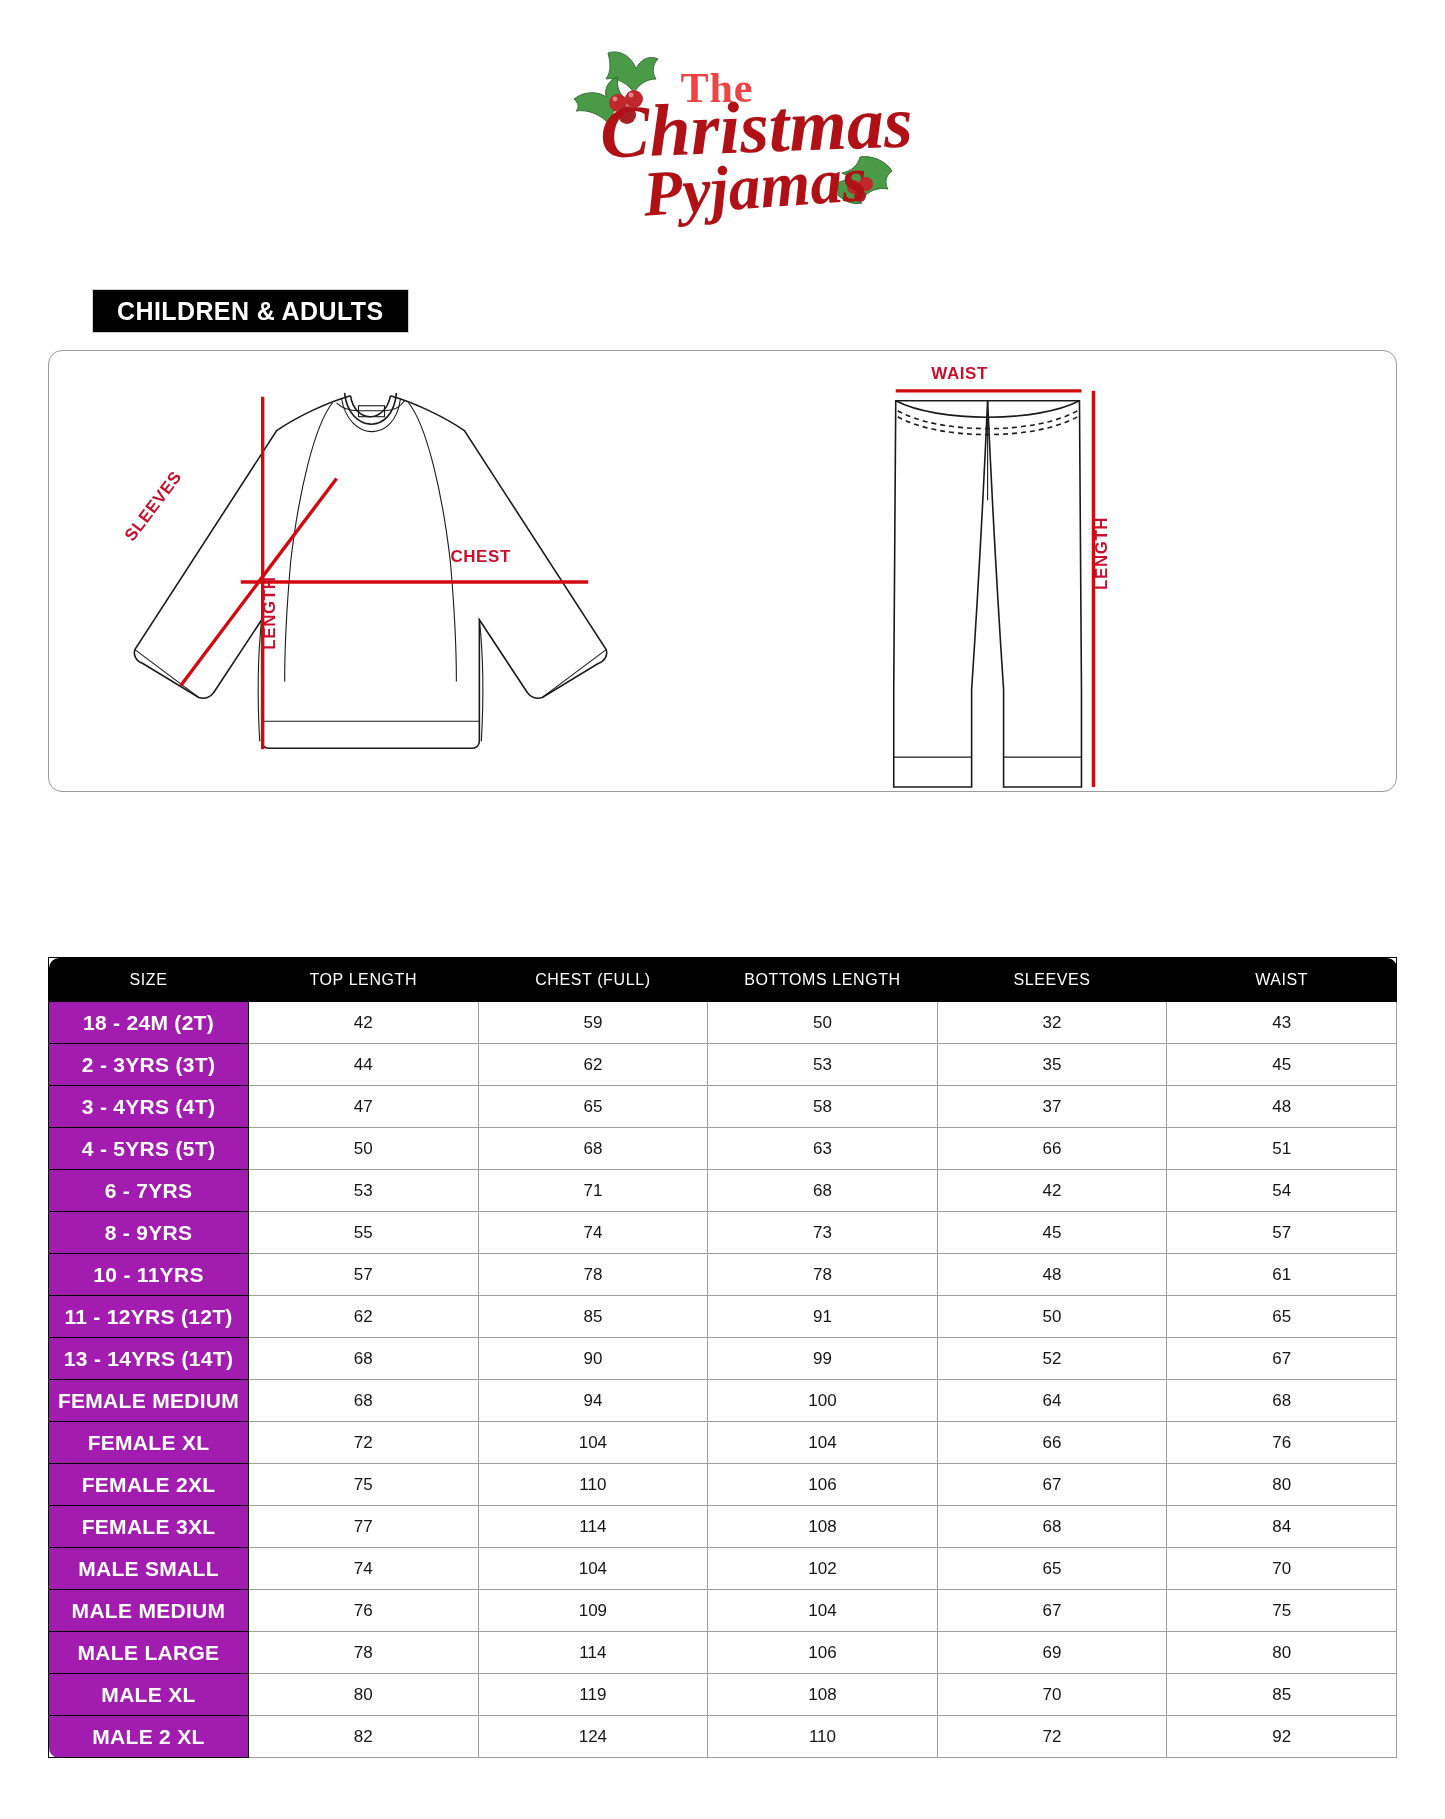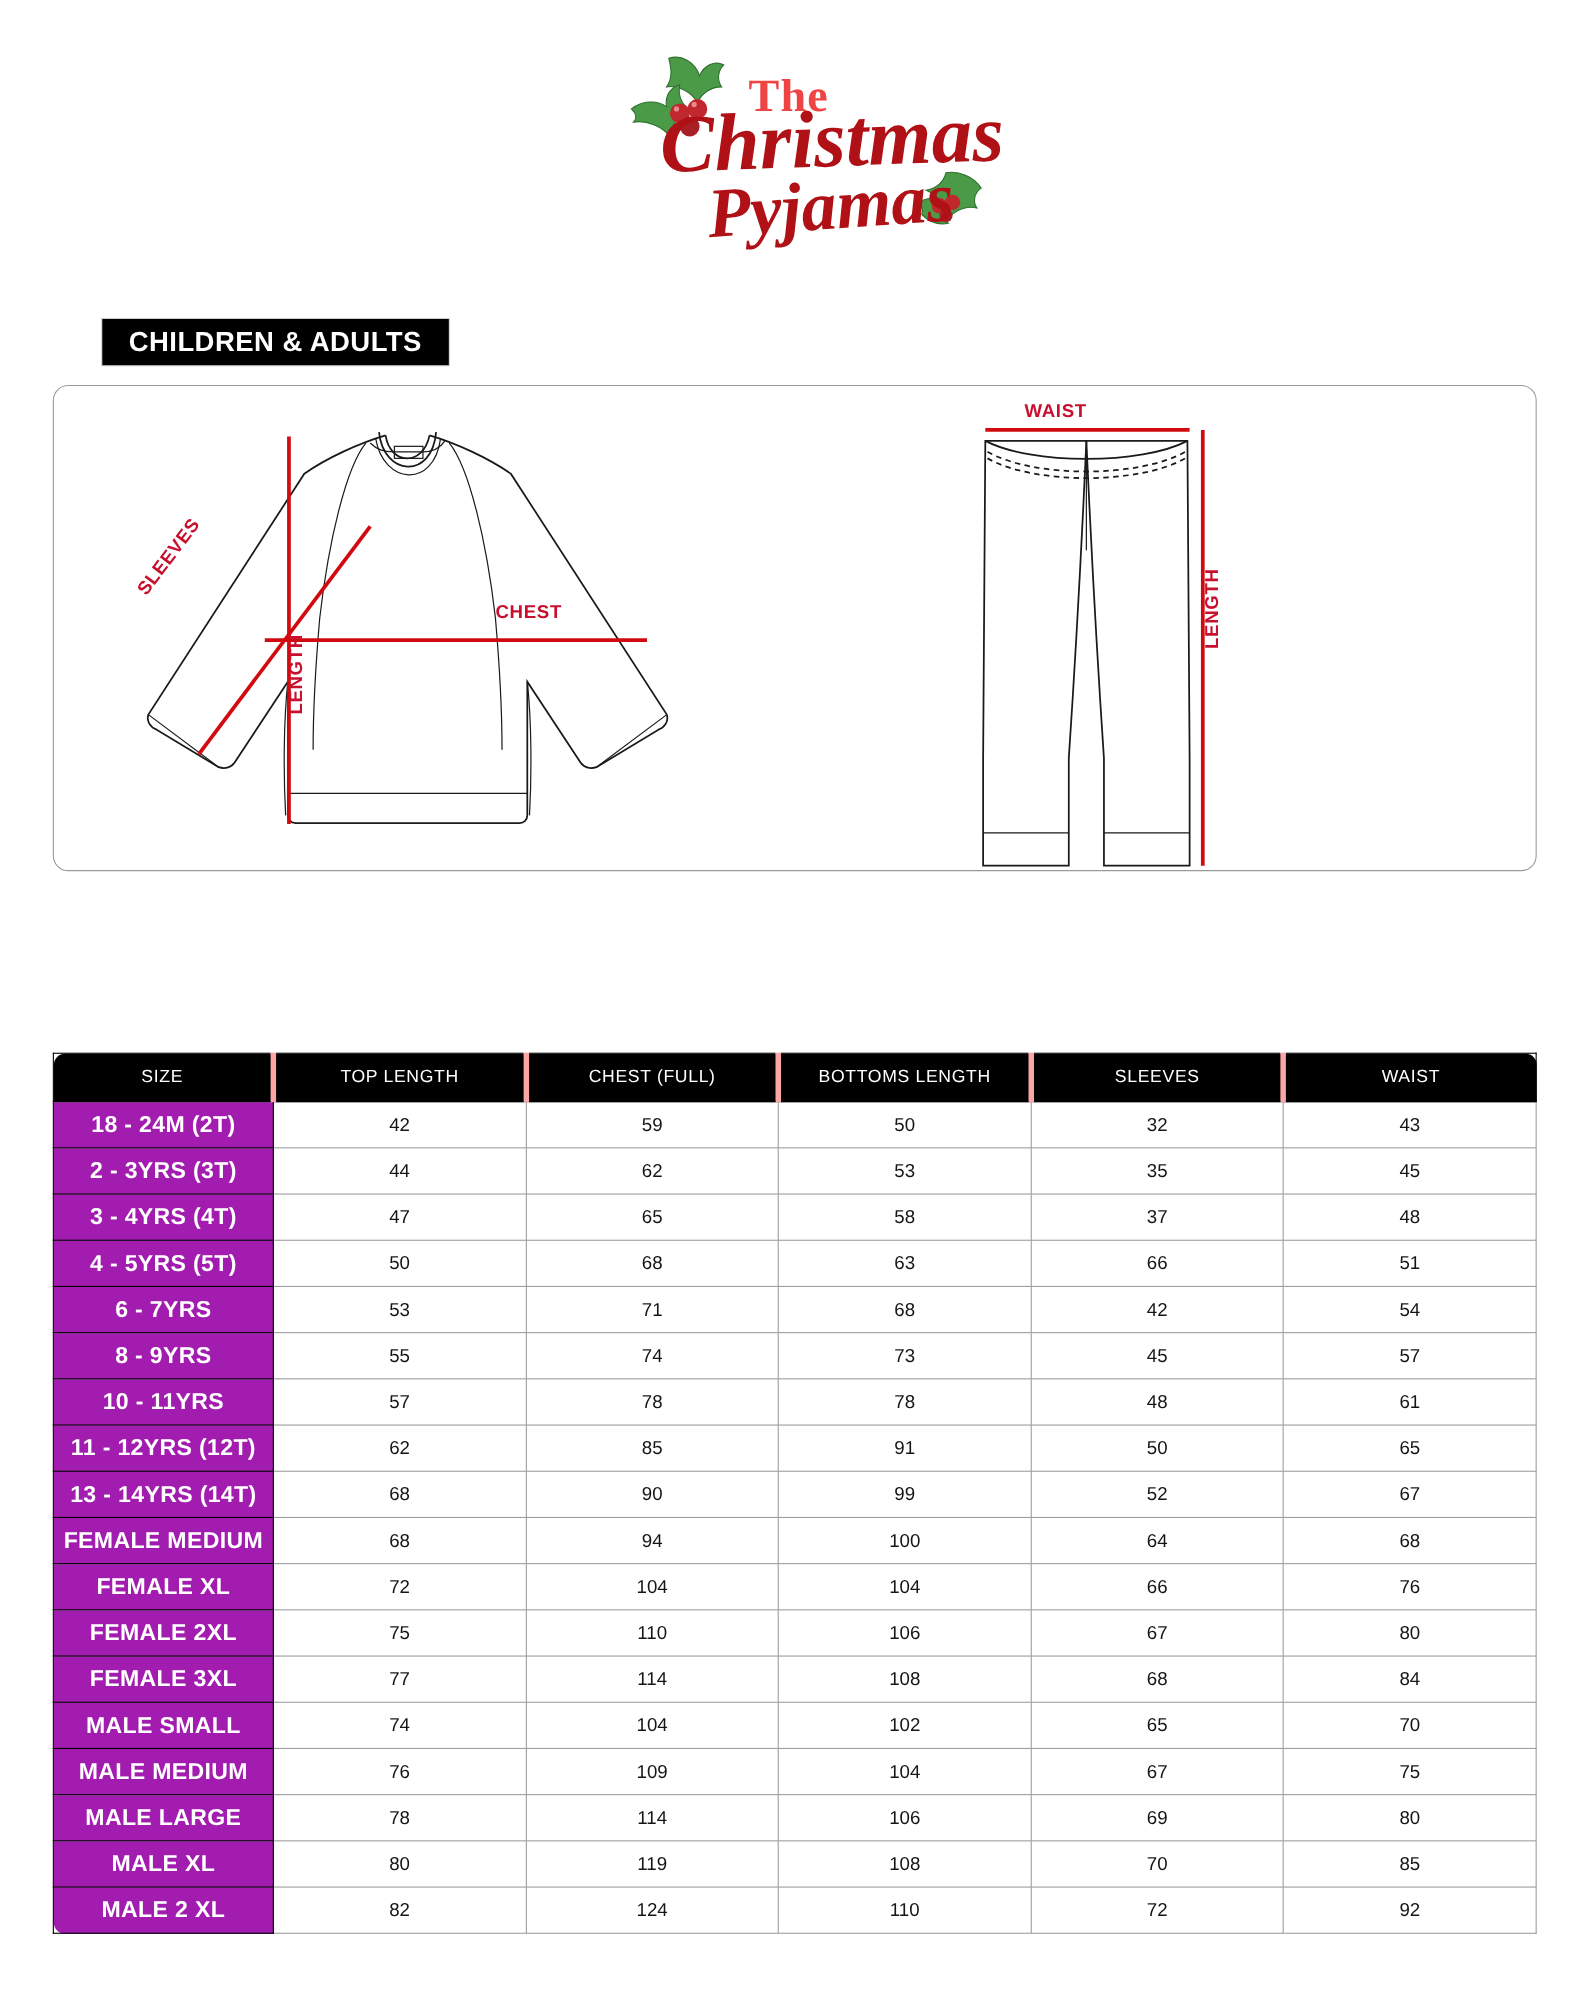--- a/index.html
+++ b/index.html
@@ -158,21 +158,21 @@
     background: #000000;
     color: #ffffff;
     font-weight: 400;
     font-size: 16px;
     letter-spacing: 0.6px;
     border-color: #000000;
     border-bottom: 1px solid #000000;
     height: 44px;
   }
   table.size-table thead th + th {
-    border-left: 5px solid #fca5a5;
+    border-left: 1px solid #fca5a5;
   }
   table.size-table thead tr th:first-child {
     border-top-left-radius: 10px;
   }
   table.size-table thead tr th:last-child {
     border-top-right-radius: 10px;
   }
   table.size-table tbody td.size-cell {
     background: #a21caf;
     color: #ffffff;

